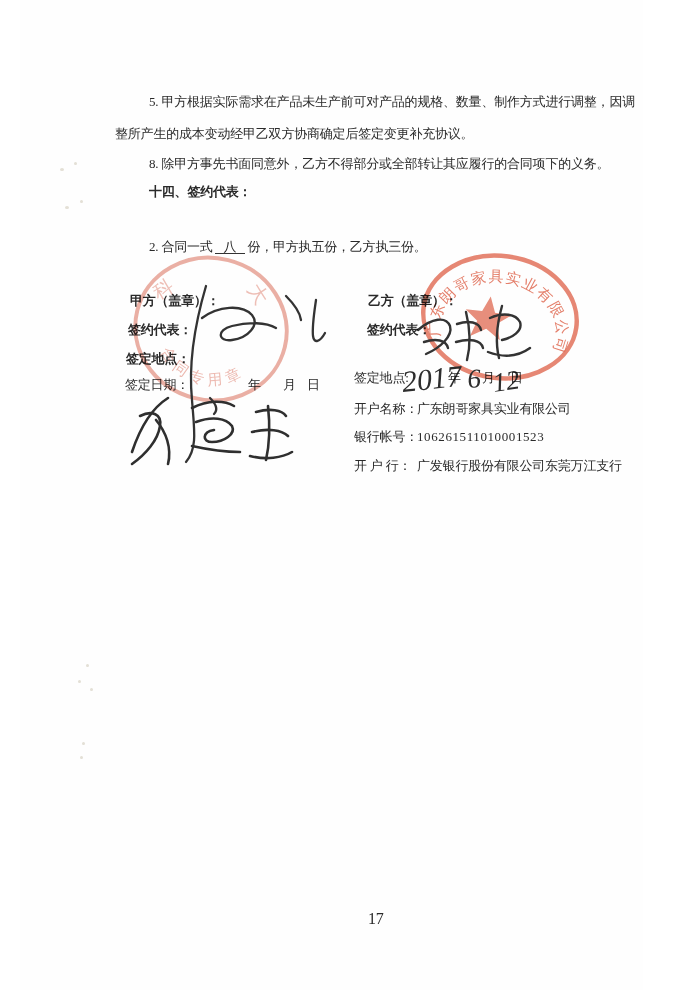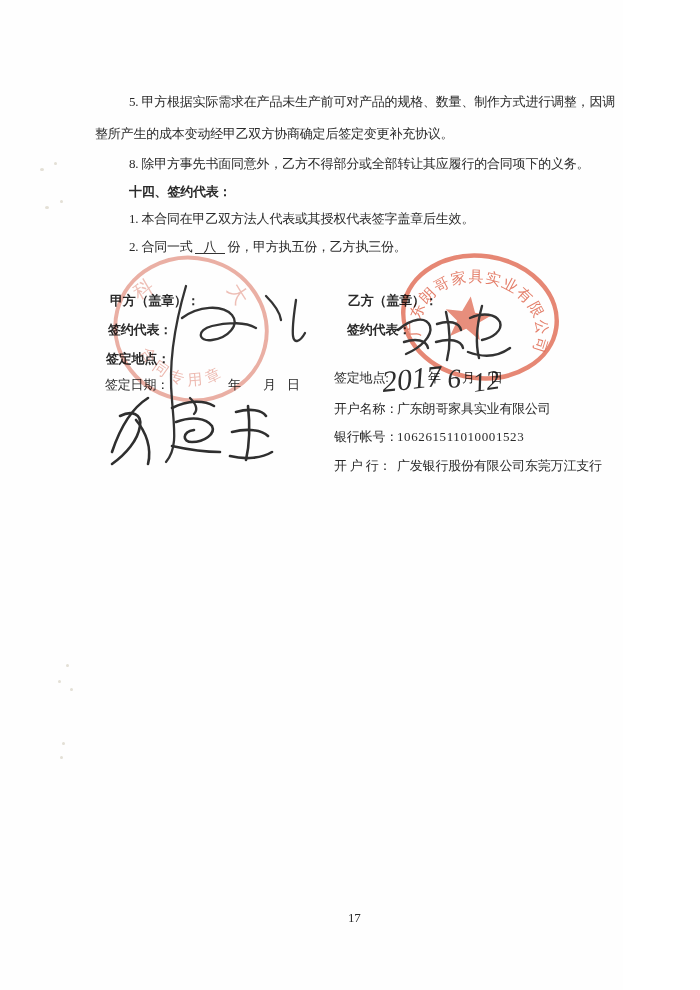--- a/index.html
+++ b/index.html
@@ -1,36 +1,35 @@
 <!DOCTYPE html>
 <html><head>
 <meta charset="utf-8">
 <style>
   html,body{margin:0;padding:0;background:#ffffff;}
   .page{
     position:relative;width:623px;height:990px;background:#fefefe;overflow:hidden;
-    font-family:"Liberation Serif","DejaVu Serif",serif;color:#2a2a2a;
+    font-family:"Liberation Serif","DejaVu Serif",serif;color:#2a2a2a;margin-left:20px;
   }
   .t{position:absolute;font-size:13px;letter-spacing:-0.2px;white-space:nowrap;line-height:1;}
   .bold{font-weight:bold;}
   .num-underline{display:inline-block;border-bottom:1.2px solid #333;padding:0 9px;margin:0 2px;}
   .speck{position:absolute;background:#c9c2ad;opacity:.5;border-radius:50%;}
   svg.overlay{position:absolute;left:0;top:0;pointer-events:none;mix-blend-mode:multiply;}
   .stamp-text{font-family:"Liberation Serif","DejaVu Serif",serif;}
 </style>
 </head>
 <body>
 
 <div class="page">
 
   <div class="t" style="left:129px;top:95px;">5. 甲方根据实际需求在产品未生产前可对产品的规格、数量、制作方式进行调整，因调</div>
   <div class="t" style="left:95px;top:127px;">整所产生的成本变动经甲乙双方协商确定后签定变更补充协议。</div>
   <div class="t" style="left:129px;top:157px;">8. 除甲方事先书面同意外，乙方不得部分或全部转让其应履行的合同项下的义务。</div>
   <div class="t bold" style="left:129px;top:185px;">十四、签约代表：</div>
-  <div class="t" style="left:129px;top:212px;">1. 本合同在甲乙双方法人代表或其授权代表签字盖章后生效。</div>
   <div class="t" style="left:129px;top:240px;"><span>2. 合同一式</span><span class="num-underline">八</span><span>份，甲方执五份，乙方执三份。</span></div>
 
   <div class="t bold" style="left:110px;top:294px;">甲方（盖章）：</div>
   <div class="t bold" style="left:108px;top:323px;">签约代表：</div>
   <div class="t" style="left:106px;top:352px;font-weight:bold;">签定地点：</div>
   <div class="t" style="left:105px;top:378px;">签定日期：</div>
   <div class="t" style="left:228px;top:378px;">年</div>
   <div class="t" style="left:263px;top:378px;">月</div>
   <div class="t" style="left:287px;top:378px;">日</div>
 
@@ -41,21 +40,21 @@
   <div class="t" style="left:462px;top:371px;">月</div>
   <div class="t" style="left:490px;top:371px;">日</div>
 
   <div class="t" style="left:334px;top:402px;">开户名称：</div>
   <div class="t" style="left:397px;top:402px;">广东朗哥家具实业有限公司</div>
   <div class="t" style="left:334px;top:430px;">银行帐号：</div>
   <div class="t" style="left:397px;top:430px;letter-spacing:0.6px;">106261511010001523</div>
   <div class="t" style="left:334px;top:459px;">开 户 行：</div>
   <div class="t" style="left:397px;top:459px;">广发银行股份有限公司东莞万江支行</div>
 
-  <div class="t" style="left:348px;top:911px;font-size:13px;">17</div>
+  <div class="t" style="left:348px;top:911px;font-size:16px;">17</div>
 
   <div class="speck" style="left:40px;top:168px;width:4px;height:3px;"></div>
   <div class="speck" style="left:54px;top:162px;width:3px;height:3px;"></div>
   <div class="speck" style="left:45px;top:206px;width:4px;height:3px;"></div>
   <div class="speck" style="left:60px;top:200px;width:3px;height:3px;"></div>
   <div class="speck" style="left:66px;top:664px;width:3px;height:3px;"></div>
   <div class="speck" style="left:58px;top:680px;width:3px;height:3px;"></div>
   <div class="speck" style="left:70px;top:688px;width:3px;height:3px;"></div>
   <div class="speck" style="left:62px;top:742px;width:3px;height:3px;"></div>
   <div class="speck" style="left:60px;top:756px;width:3px;height:3px;"></div>

